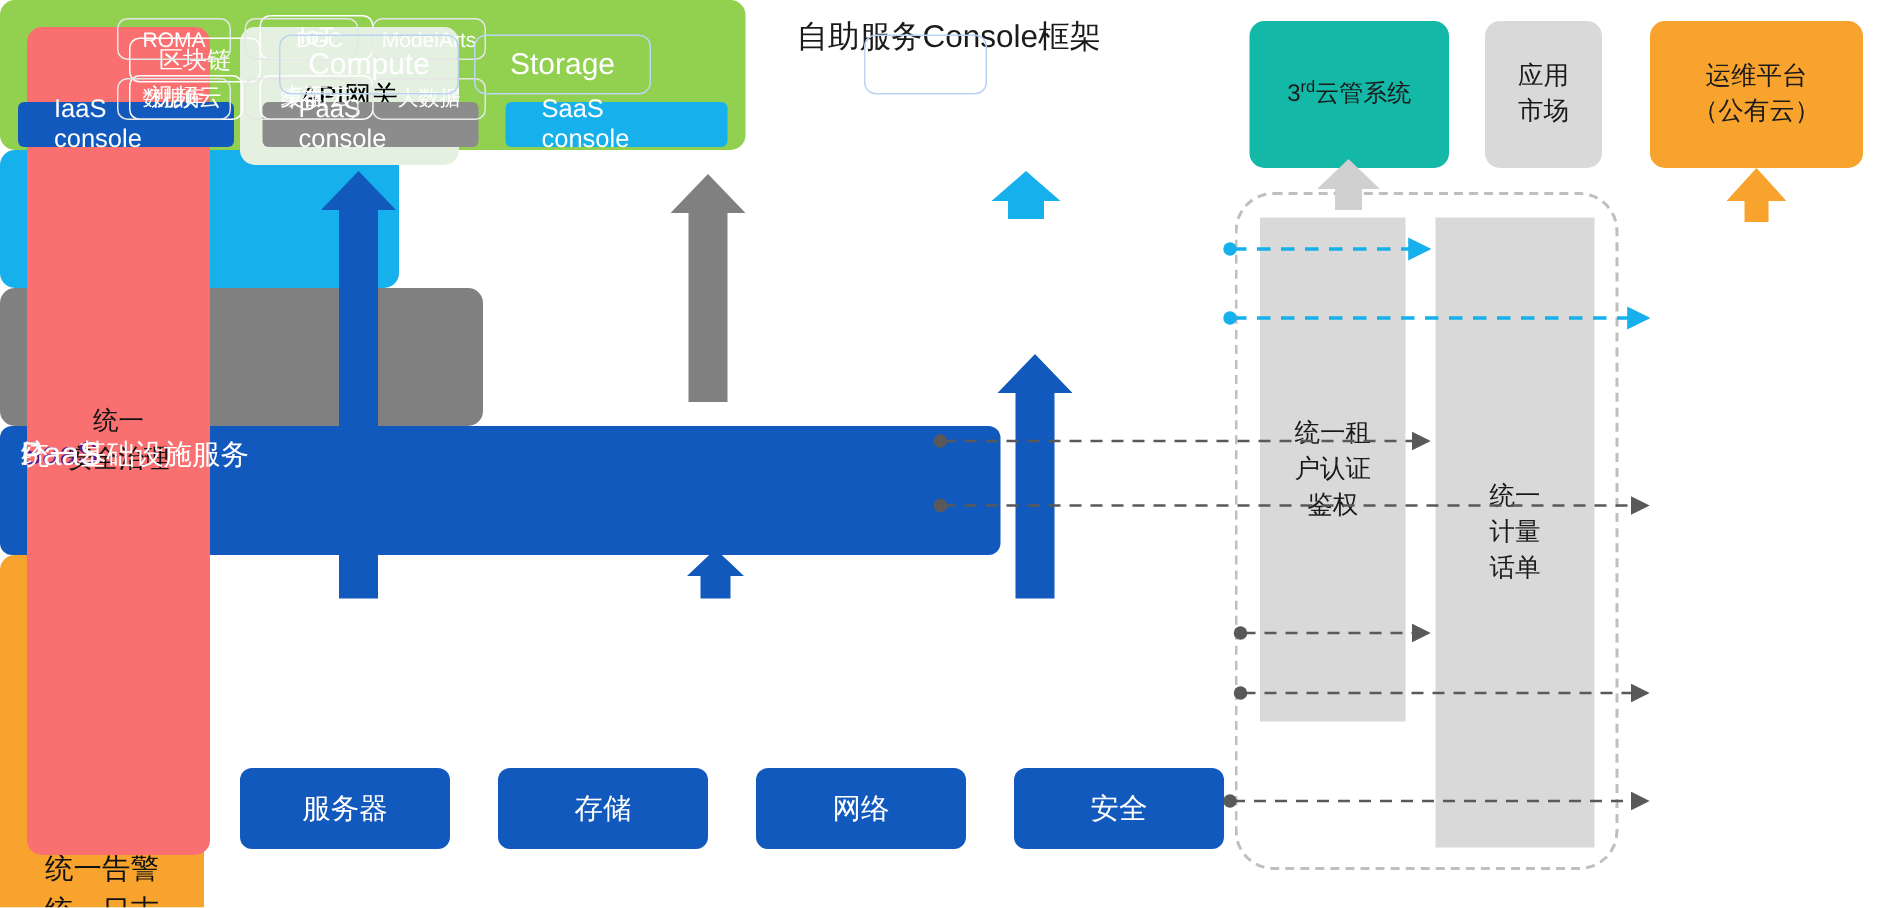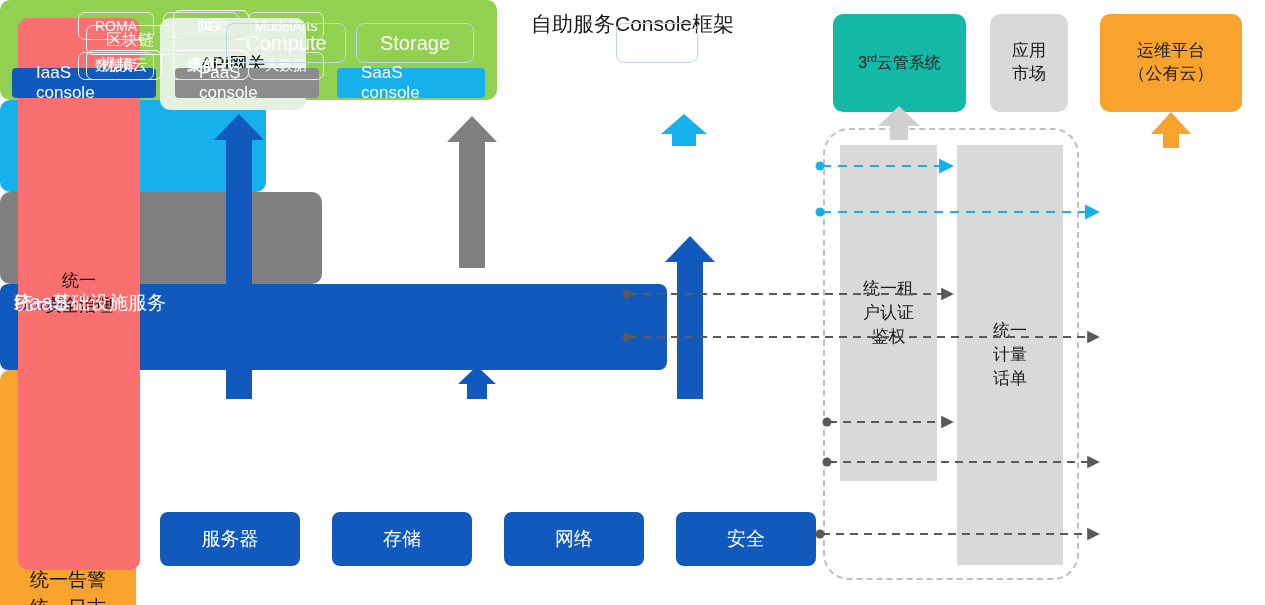--- a/index.html
+++ b/index.html
@@ -115,21 +115,21 @@
     background: #1259bd; border-radius: 8px;
   }
   #infra-label {
     position: absolute; left: 14px; top: 0; height: 100%;
     display: flex; align-items: center; color: #ffffff; font-size: 19px;
   }
   .infra-chip {
     position: absolute; top: 23px; height: 40px;
     border: 1.8px solid #bcd4f2; border-radius: 8px;
     color: #ffffff; font-size: 20px;
-    display: flex; align-items: center; justify-content: center; margin-left: 40px;
+    display: flex; align-items: center; justify-content: center;
   }
   #infra-c0 { left: 186px; width: 120px; }
   #infra-c1 { left: 316px; width: 118px; }
   #infra-c2 { left: 444px; width: 122px; }
   #infra-c3 { left: 576px; width: 82px; }
 
   
   .bottom-box {
     position: absolute; top: 512px; height: 54px;
     background: #1259bd; color: #ffffff; border-radius: 8px;

